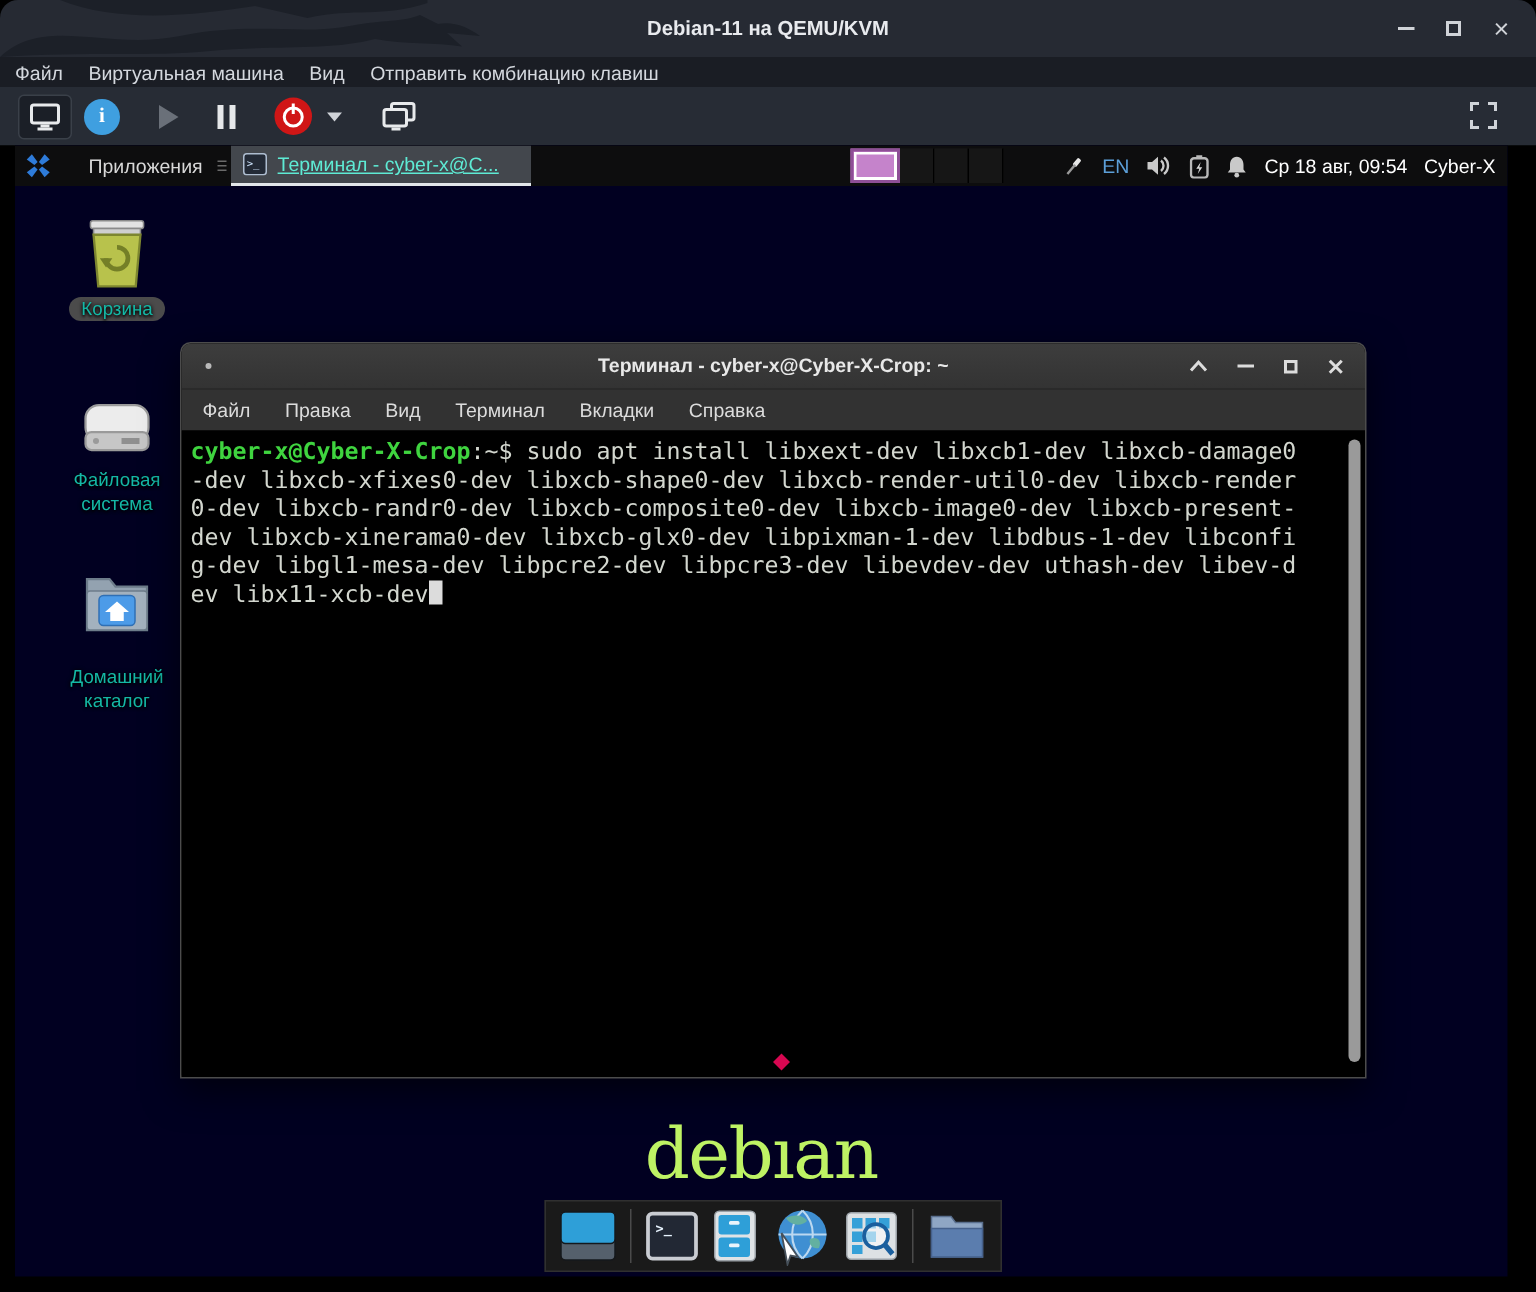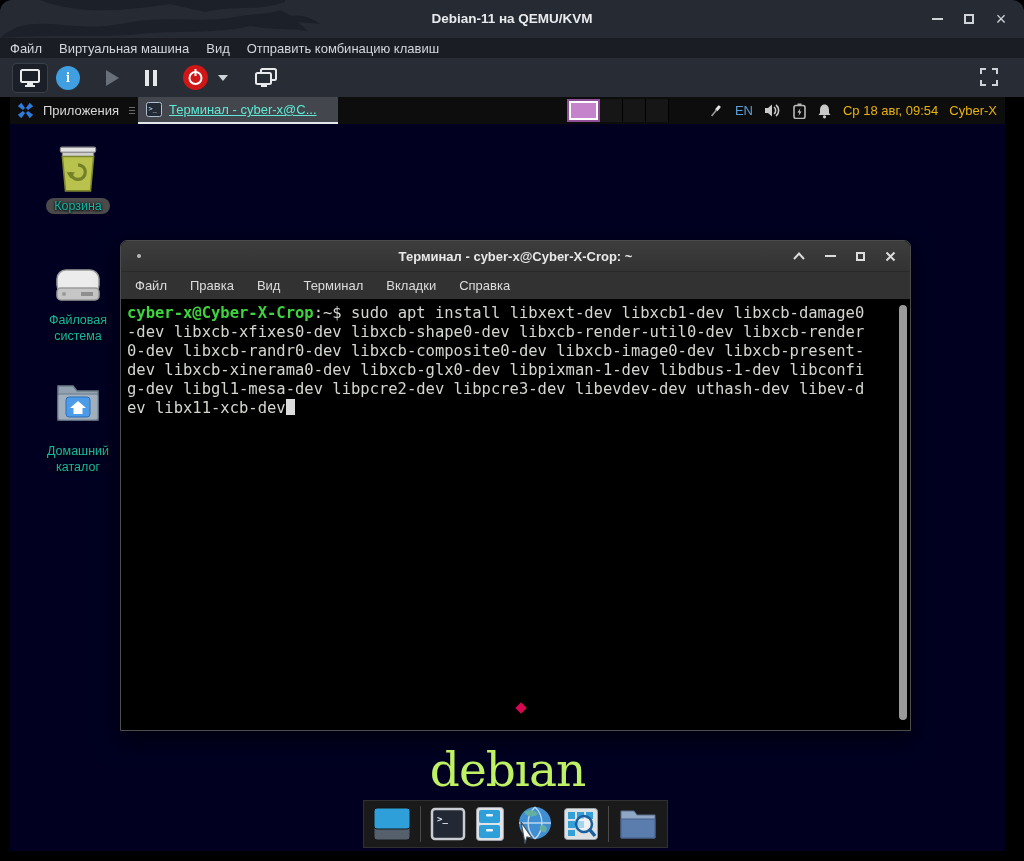--- a/index.html
+++ b/index.html
@@ -35,44 +35,44 @@
   .tb-power { width:25px; height:25px; border-radius:50%; background:#d01616; }
   .tb-caret { width:0; height:0; border-top:6px solid #cfd3d8; border-left:5px solid transparent; border-right:5px solid transparent; margin-left:2px; }
   .tb-fullscreen { position:absolute; right:18px; top:10px; }
 
   
   .vm-area { position:absolute; top:97px; left:0; right:0; bottom:0; background:#000; }
   .vm-screen { position:absolute; top:0; left:10px; right:19px; bottom:10px; background:#010021; overflow:hidden; }
 
   
   .vm-panel { position:relative; height:27px; background:#0d0d0e; display:flex; align-items:center; }
-  .apps-btn { display:flex; align-items:center; gap:9px; padding:0 7px; height:100%;justify-content:center; }
+  .apps-btn { display:flex; align-items:center; gap:25px; padding:0 7px; height:100%;justify-content:center; }
   .apps-label { color:#d8d8d8; font-size:13px; }
   .panel-handle { display:flex; flex-direction:column; gap:2px; margin:0 3px; }
   .panel-handle i { display:block; width:6px; height:1px; background:#6a6a6a; }
   .task-btn { display:flex; align-items:center; gap:7px; height:100%; width:200px; padding:0 8px;
               background:#43474d; border-bottom:2px solid #e3e7ea; overflow:hidden; }
   .task-label { color:#5eead4; font-size:13px; white-space:nowrap;text-decoration:underline; }
   .ws-switcher { position:absolute; left:557px; top:2px; height:23px; display:flex; background:#131313; }
   .ws-cell { width:23px; height:100%; border-right:1px solid #000; background:#161616; }
   .ws-cell.active { width:33px; background:#c583cb; border:2px solid #8e4f96; box-shadow:inset 0 0 0 2px #ffffff; }
   .tray { margin-left:auto; display:flex; align-items:center; gap:11px; padding-right:8px; height:100%; }
   .kb-layout { color:#5c9fd8; font-weight:normal; font-size:13px; }
-  .clock, .username { color:#eab308; font-size:13px; white-space:nowrap; }
+  .clock, .username { color:#ffffff; font-size:13px; white-space:nowrap; }
 
   
   .desk-icon { position:absolute; width:84px; display:flex; flex-direction:column; align-items:center; gap:4px; }
   .desk-label { color:#14b8a6; font-size:12.5px; text-align:center; line-height:16px;
                 text-shadow:0 1px 2px #000, 0 0 3px #000; }
   .desk-label .pill { background:#4b4b4b; border-radius:10px; padding:1px 8px; }
 
   
   .term { position:absolute; left:110px; top:131px; width:791px; height:491px;
           background:#000; border:1px solid #4c4c4c; border-radius:7px 7px 0 0;
-          box-shadow:0 8px 24px rgba(0,0,0,.6); overflow:hidden;margin-top:12px; }
+          box-shadow:0 8px 24px rgba(0,0,0,.6); overflow:hidden; }
   .term-titlebar { position:relative; height:30px; background:linear-gradient(#3d3d3d,#333333);
                    text-align:center; line-height:30px; }
   .term-title { color:#e8e8e8; font-size:13px; font-weight:bold; }
   .term-dot { position:absolute; left:16px; top:13px; width:4px; height:4px; border-radius:50%; background:#b9b9b9; }
   .term-controls { position:absolute; right:14px; top:0; height:30px; display:flex; gap:20px; align-items:center; }
   .term-menubar { height:28px; background:#323232; border-top:1px solid #2a2a2a; display:flex; align-items:center; gap:23px; padding:0 14px; }
   .term-menu-item { color:#dcdcdc; font-size:13px; }
   .term-body { position:relative; height:430px; background:#000; padding:5px 6px; }
   .term-line { white-space:pre; font-family:"DejaVu Sans Mono", monospace; font-size:15.5px; line-height:19px; color:#d3d7cf; }
   .prompt { color:#3fd43f; font-weight:bold; }

